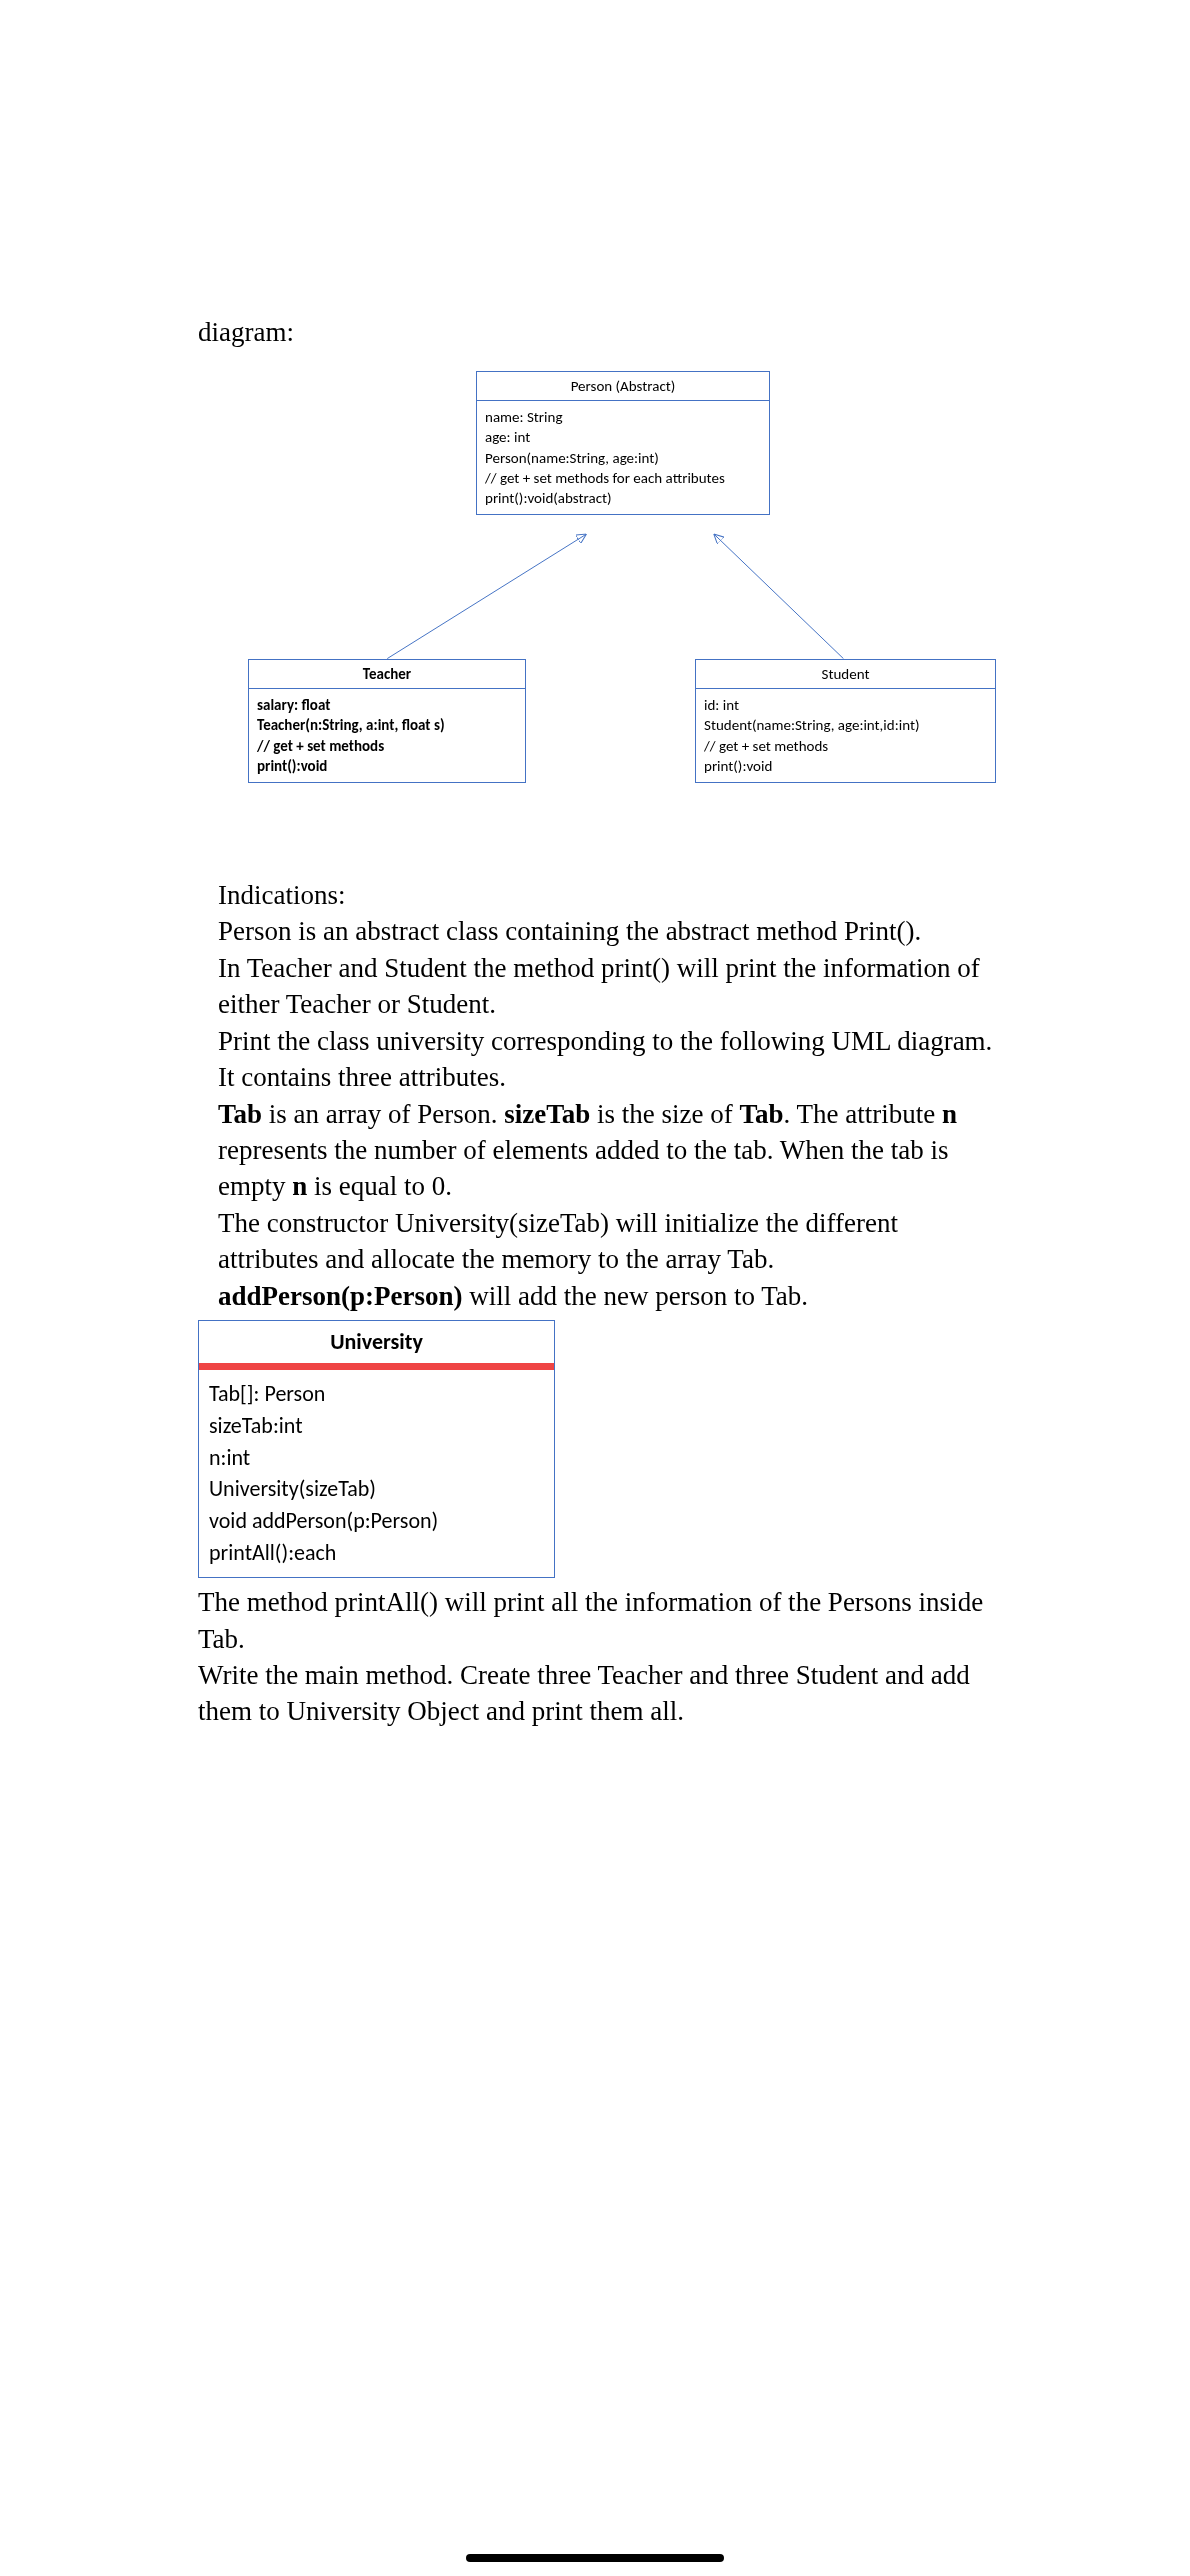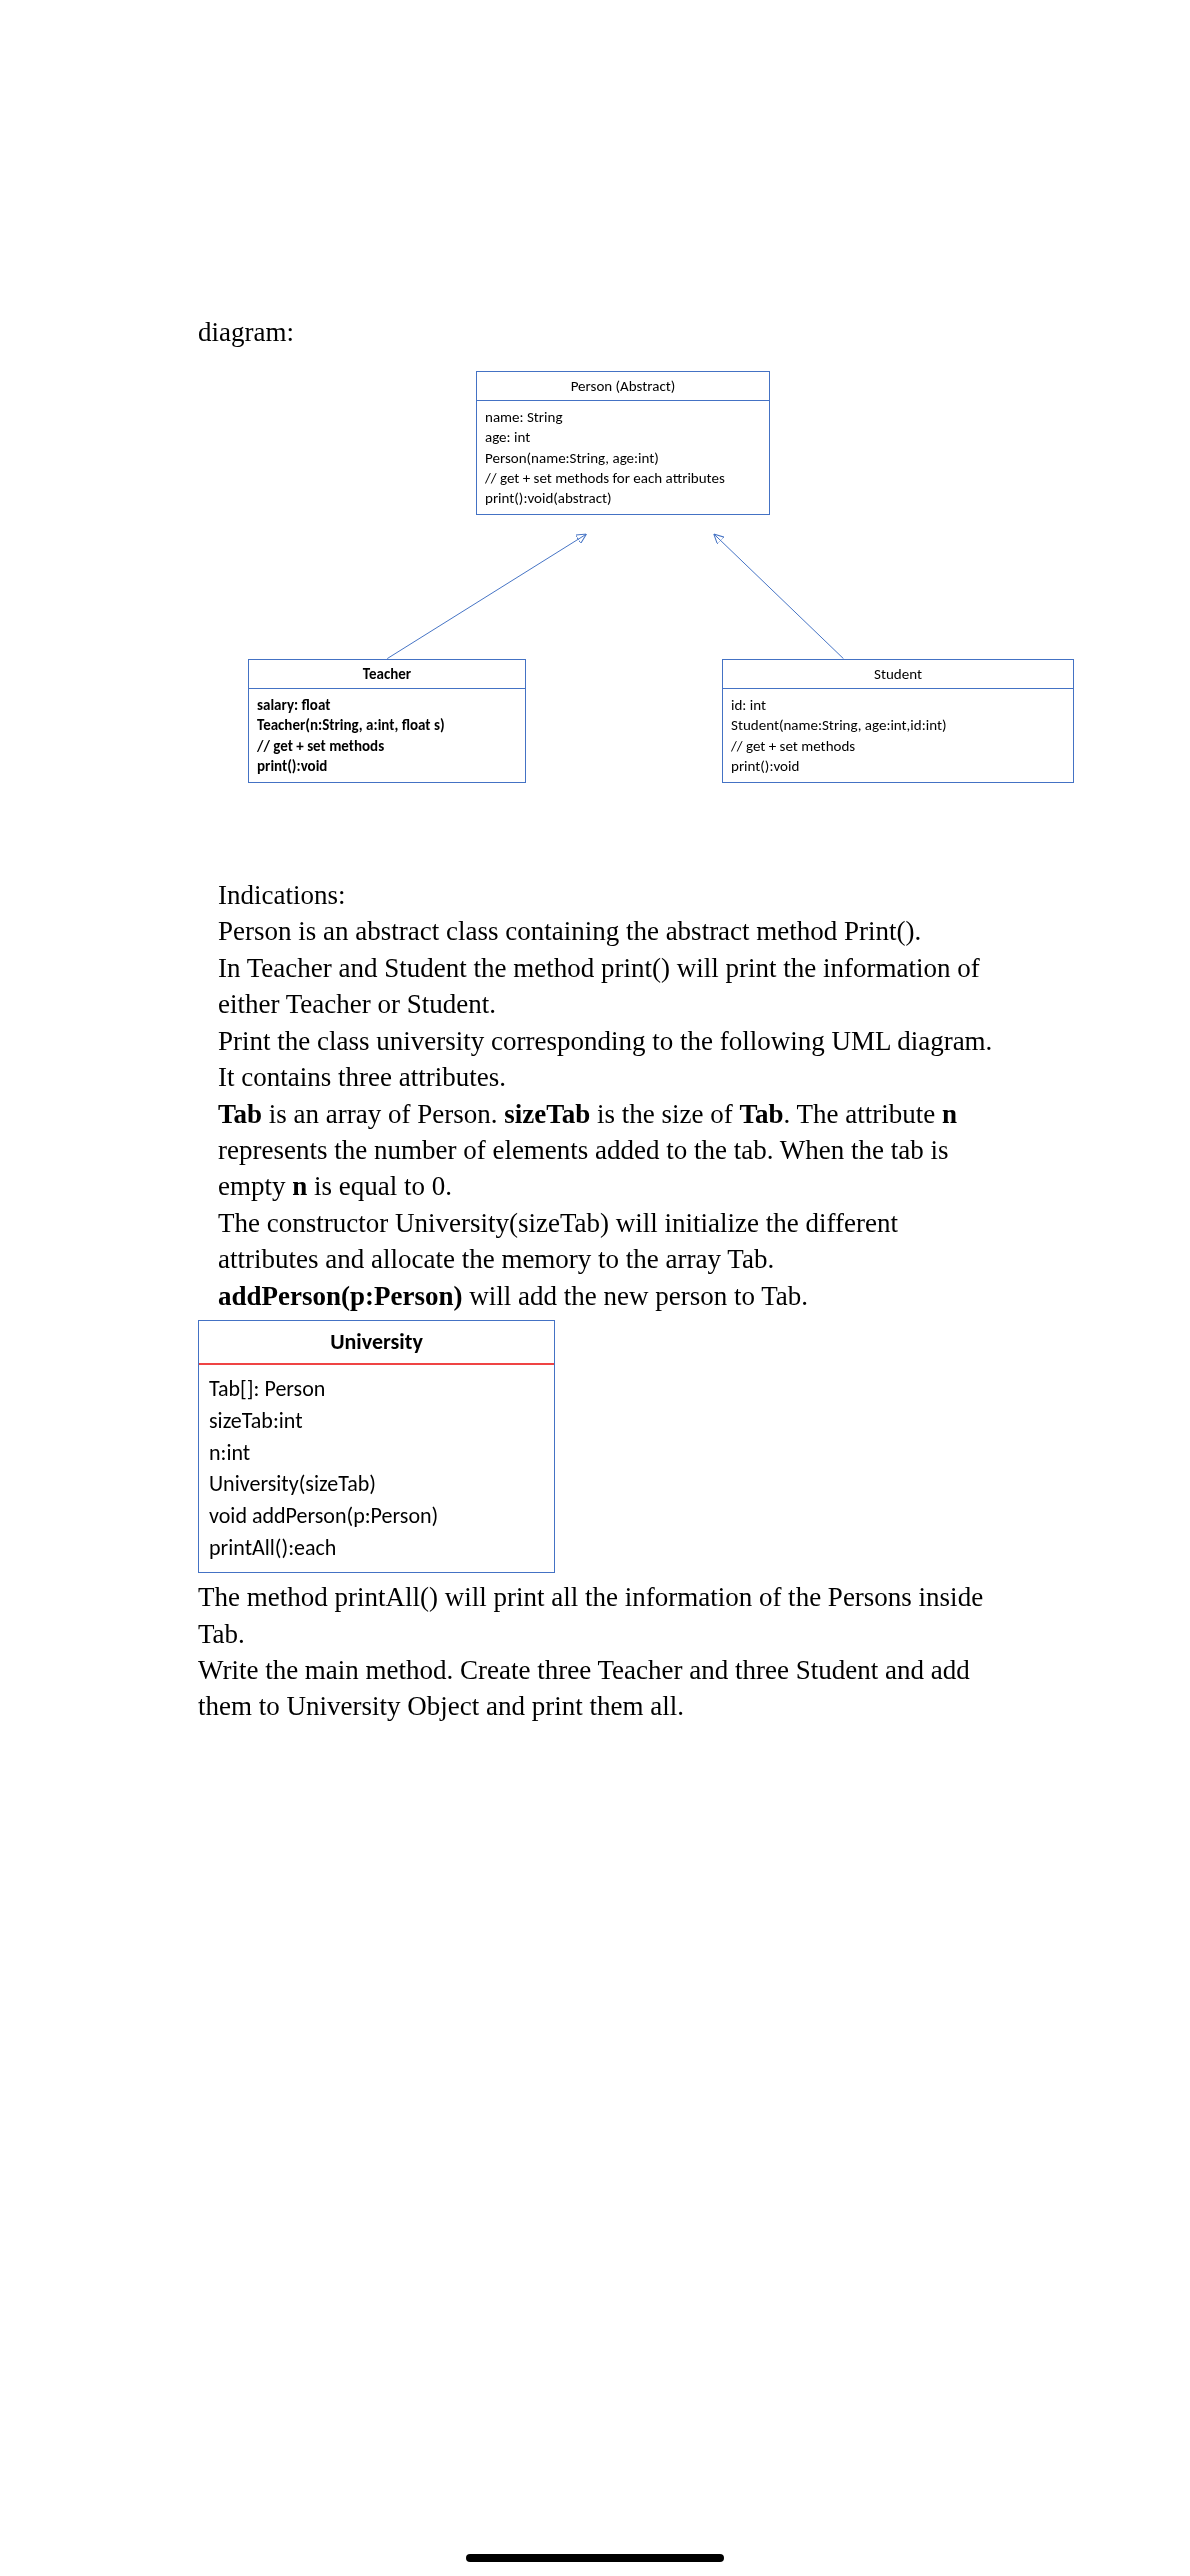--- a/index.html
+++ b/index.html
@@ -45,42 +45,42 @@
       width: 294px;
     }
     .teacher-box {
       top: 288px;
       left: 50px;
       width: 278px;
       font-weight: bold;
     }
     .student-box {
       top: 288px;
-      left: 524px;
-      width: 352px;
+      left: 497px;
+      width: 301px;
     }
     svg.arrows {
       position: absolute;
       top: 0; left: 0;
       width: 100%; height: 100%;
       pointer-events: none;
     }
     .indications { margin-top: 10px; margin-left: 20px; }
     .indications p { margin: 0; }
     .bold { font-weight: bold; }
     .university-box {
       border: 1px solid #4472C4;
       width: 357px;
       margin: 6px 0;
       font-family: Calibri, Arial, sans-serif;
       font-size: 22px;
     }
     .university-header {
       text-align: center;
-      border-bottom: 2px solid #ef4444;
+      border-bottom: 7px solid #ef4444;
       padding: 6px;
       font-weight: bold;
     }
     .university-body {
       padding: 8px 10px;
       line-height: 1.45;
     }
     .home-indicator {
       position: fixed;
       bottom: 14px;

